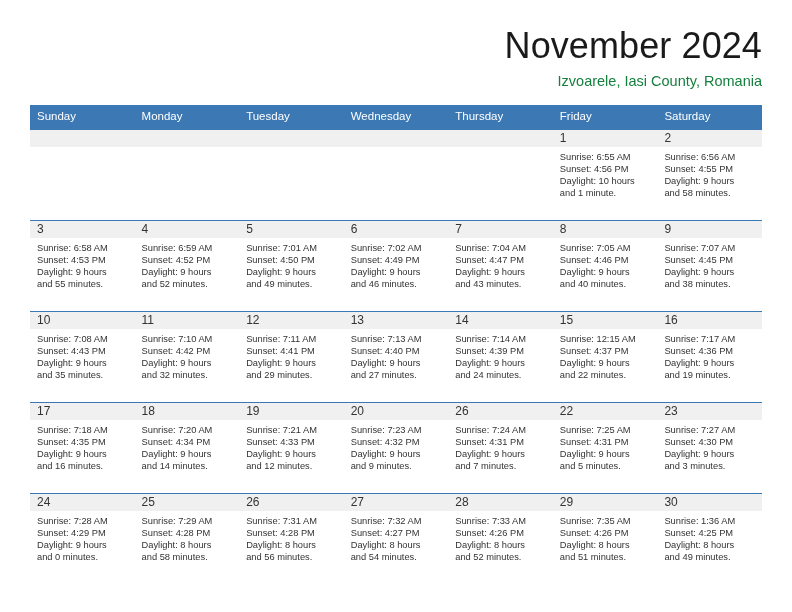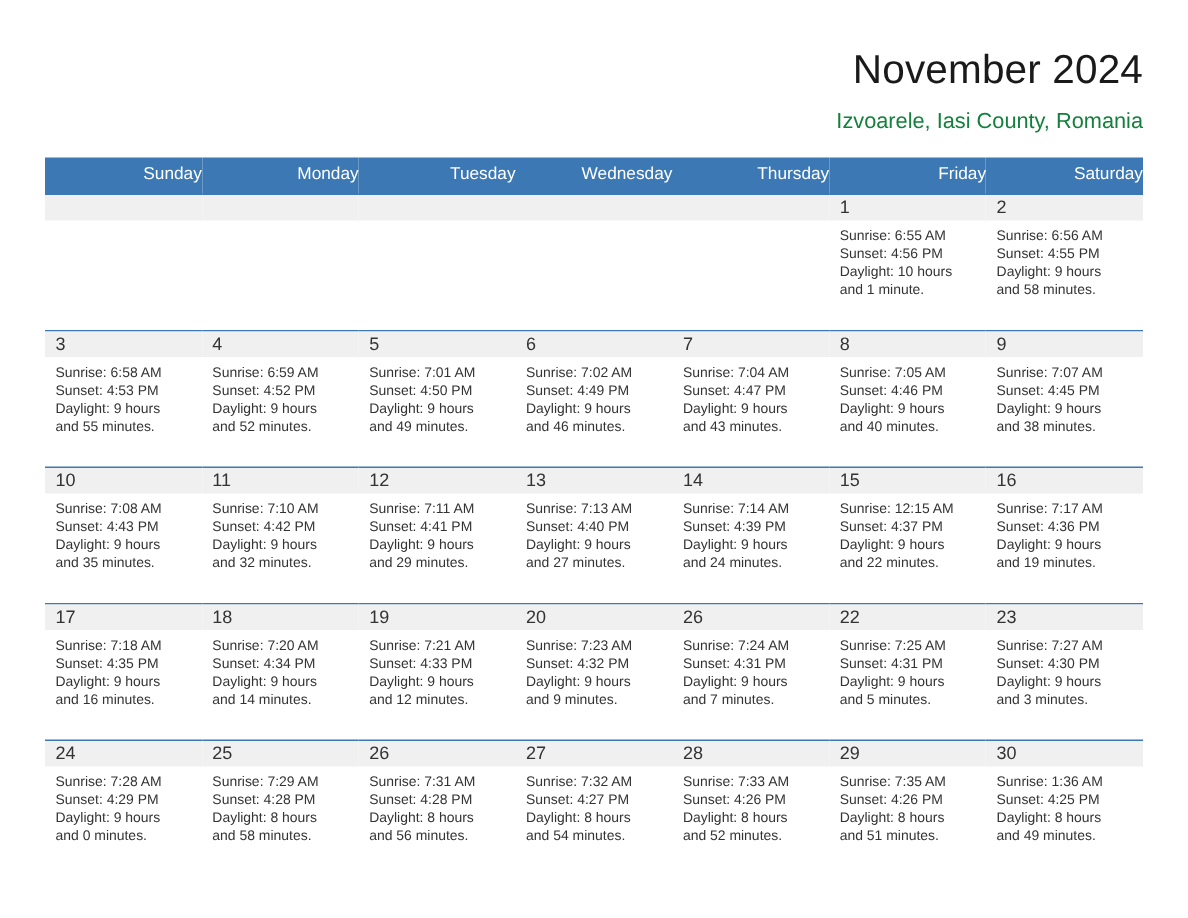--- a/index.html
+++ b/index.html
@@ -63,21 +63,21 @@
     color: #1173bd;
   }
 
   .title-block {
     position: absolute;
     right: 0;
     top: 0;
     text-align: right;
   }
   .cal-title {
-    font-size: 27px;
+    font-size: 36px;
     line-height: 32px;
     color: #1a1a1a;
     font-weight: normal;
     margin: 0;
     letter-spacing: 0.1px;
   }
   .cal-subtitle {
     font-size: 14.5px;
     line-height: 20px;
     color: #15803d;
@@ -94,21 +94,21 @@
     border-collapse: collapse;
     table-layout: fixed;
   }
   .calendar col { width: 104.57px; }
 
   .dow-row th {
     background: #3b78b4;
     color: #ffffff;
     font-size: 11.5px;
     font-weight: normal;
-    text-align: right;
+    text-align: left;
     padding: 5px 0 6px 7px;
     height: 12px;
     line-height: 13px;
   }
 
   .week-row > td {
     vertical-align: top;
     padding: 0;
     border-top: 1.6px solid #3b78b4;
     height: 79px;

